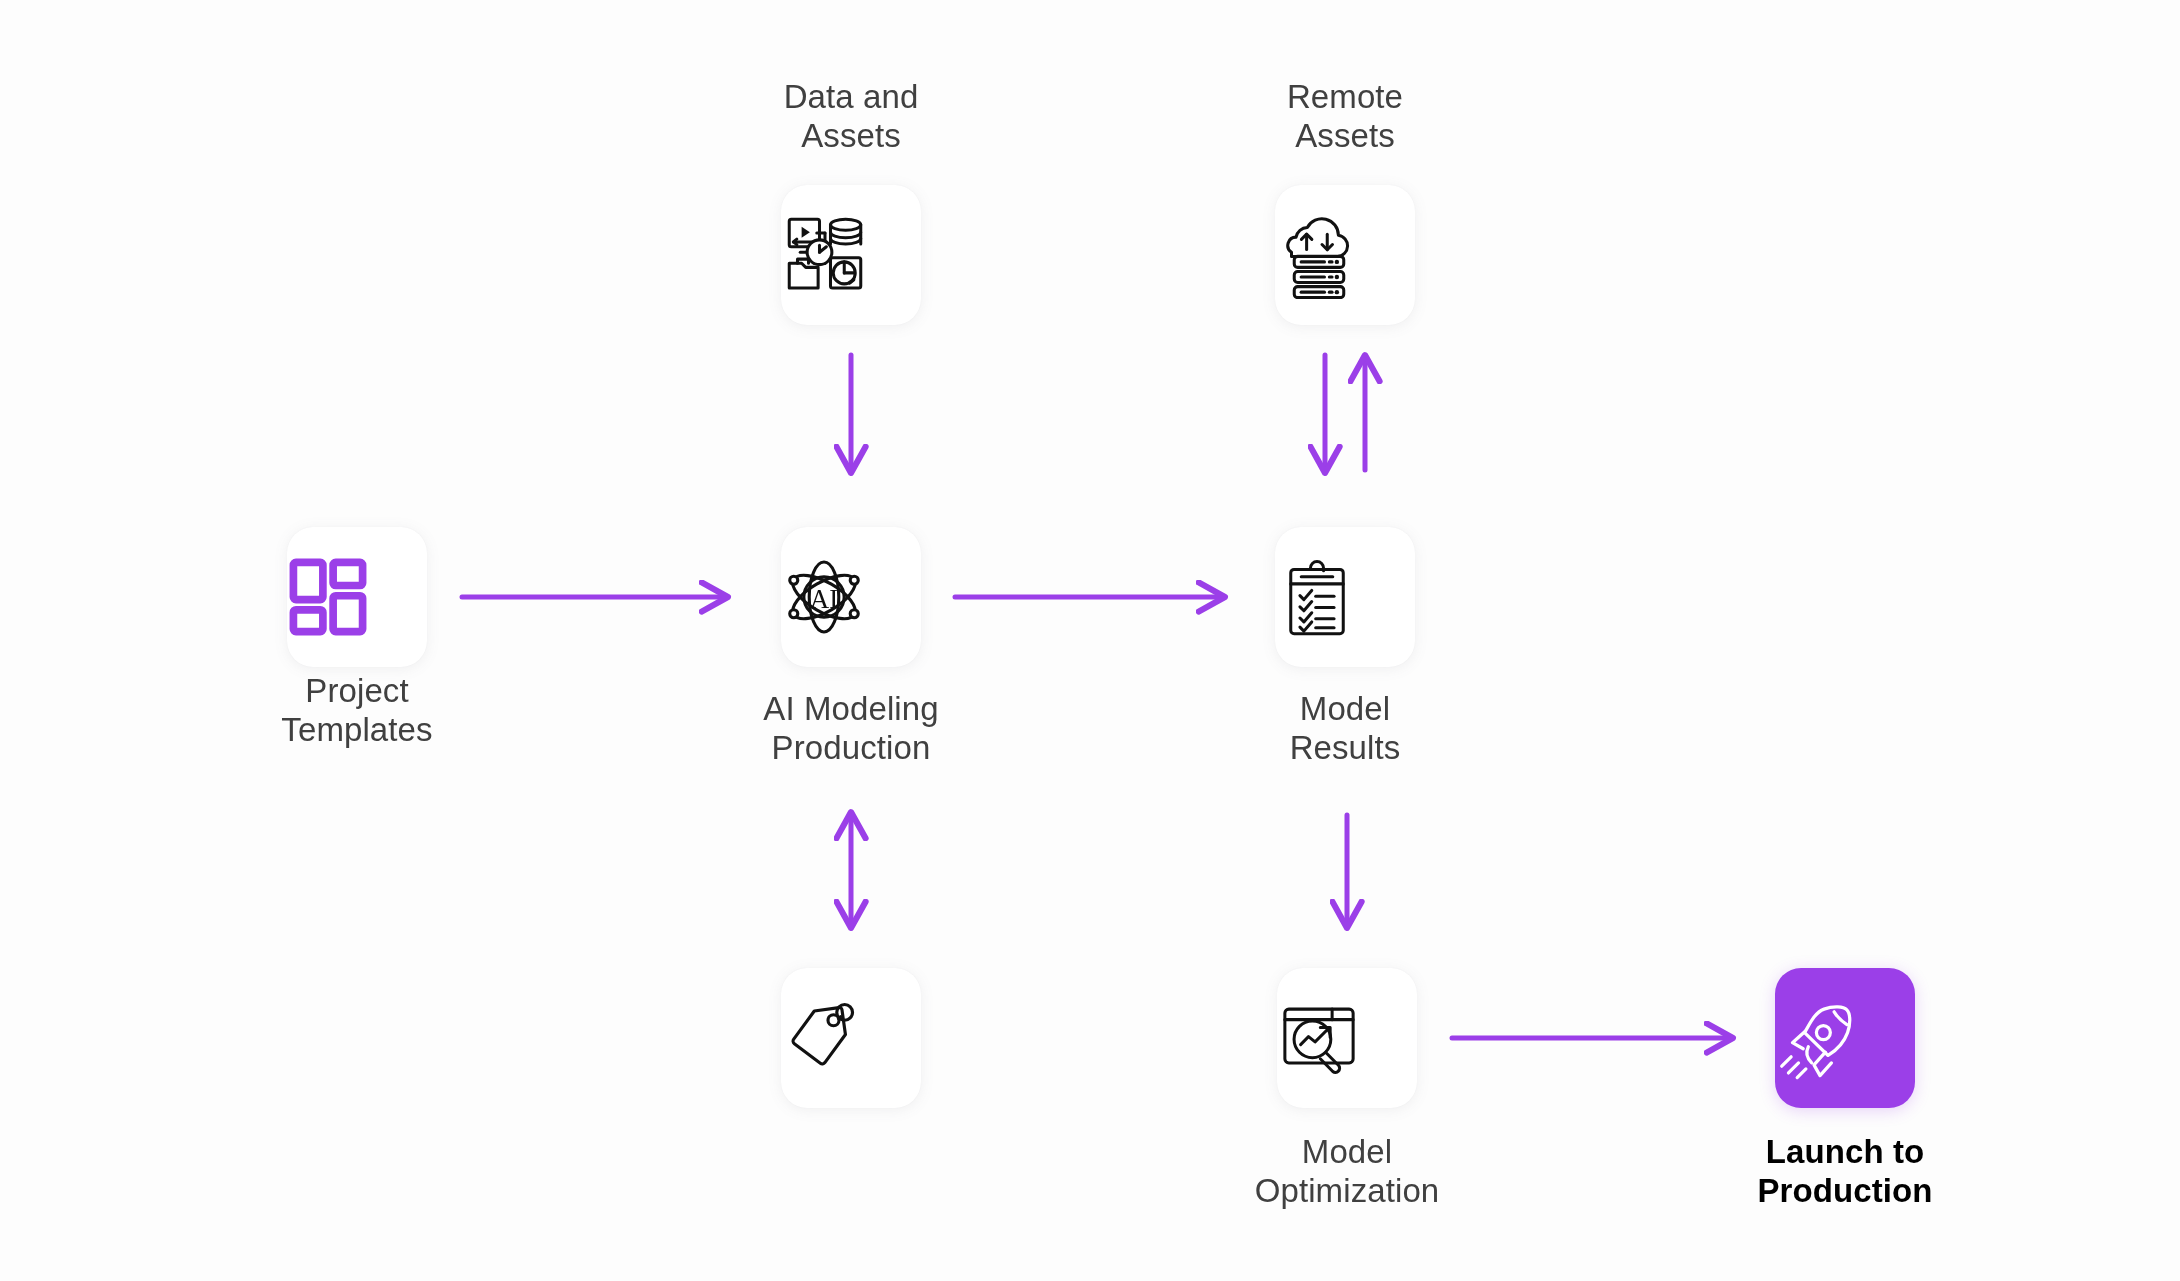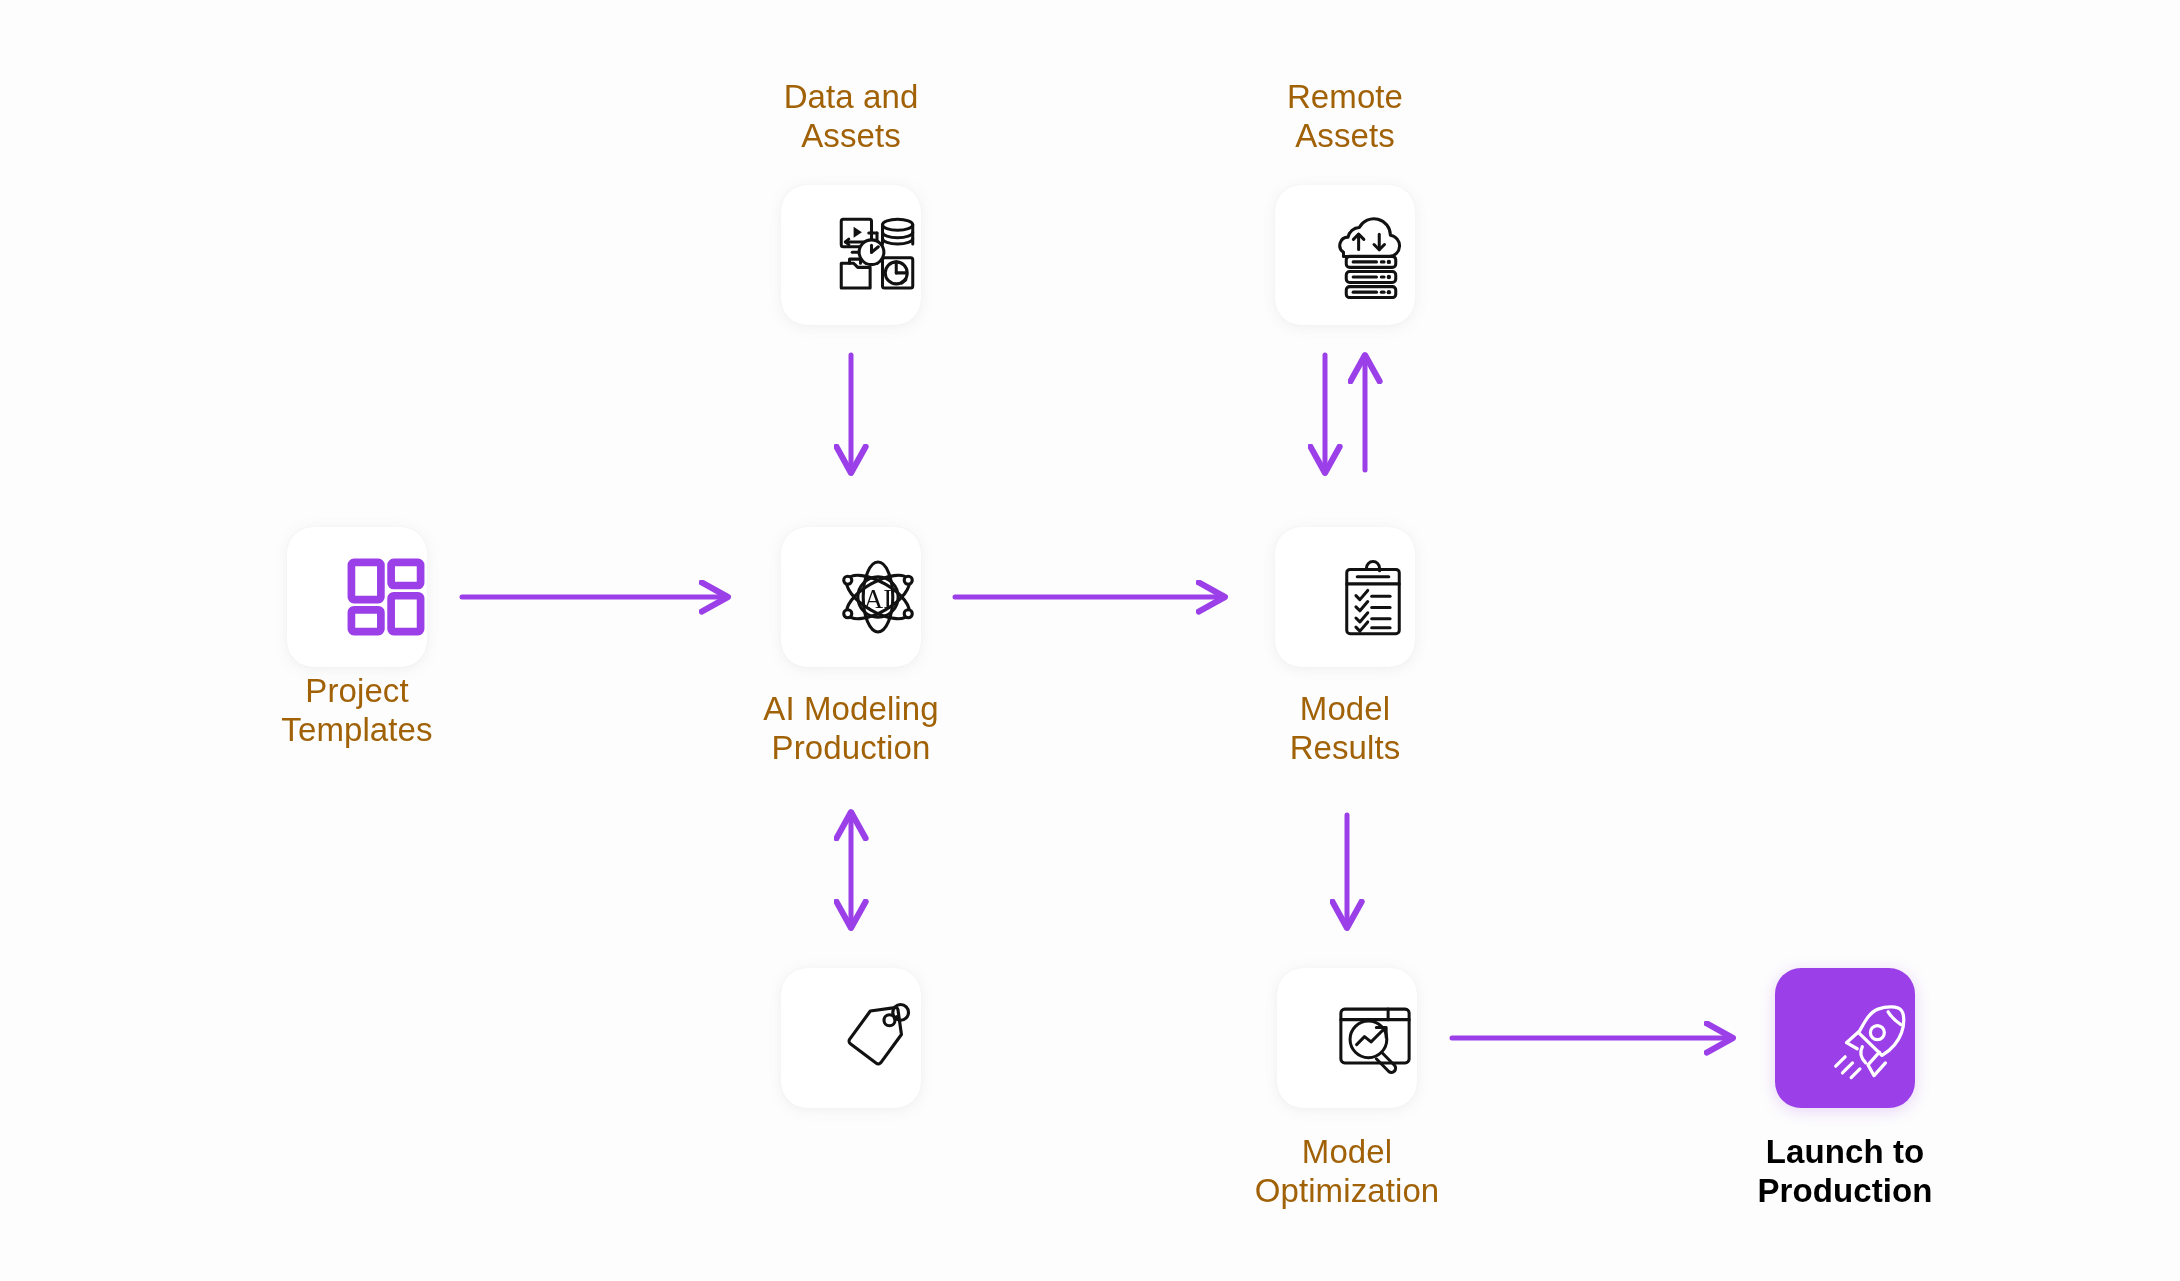--- a/index.html
+++ b/index.html
@@ -25,33 +25,33 @@
   .node {
     position: absolute;
     width: 140px;
     height: 140px;
     border-radius: 26px;
     background: #ffffff;
     box-shadow: 0 2px 14px rgba(120,120,130,0.10),
                 0 0 1px rgba(120,120,130,0.10);
     display: flex;
     align-items: center;
-    justify-content: flex-end;
+    justify-content: flex-start;
   }
   .node.accent {
     background: #9B3FE8;
     box-shadow: 0 3px 16px rgba(155,63,232,0.22);
   }
   .node svg { display: block; }
 
   
   .label {
     position: absolute;
     text-align: center;
-    color: #a16207;
+    color: #404040;
     font-size: 33px;
     line-height: 1.18;
     letter-spacing: 0.1px;
     white-space: pre-line;
     width: 340px;
   }
   .label.accent {
     color: #000000;
     font-weight: bold;
   }

